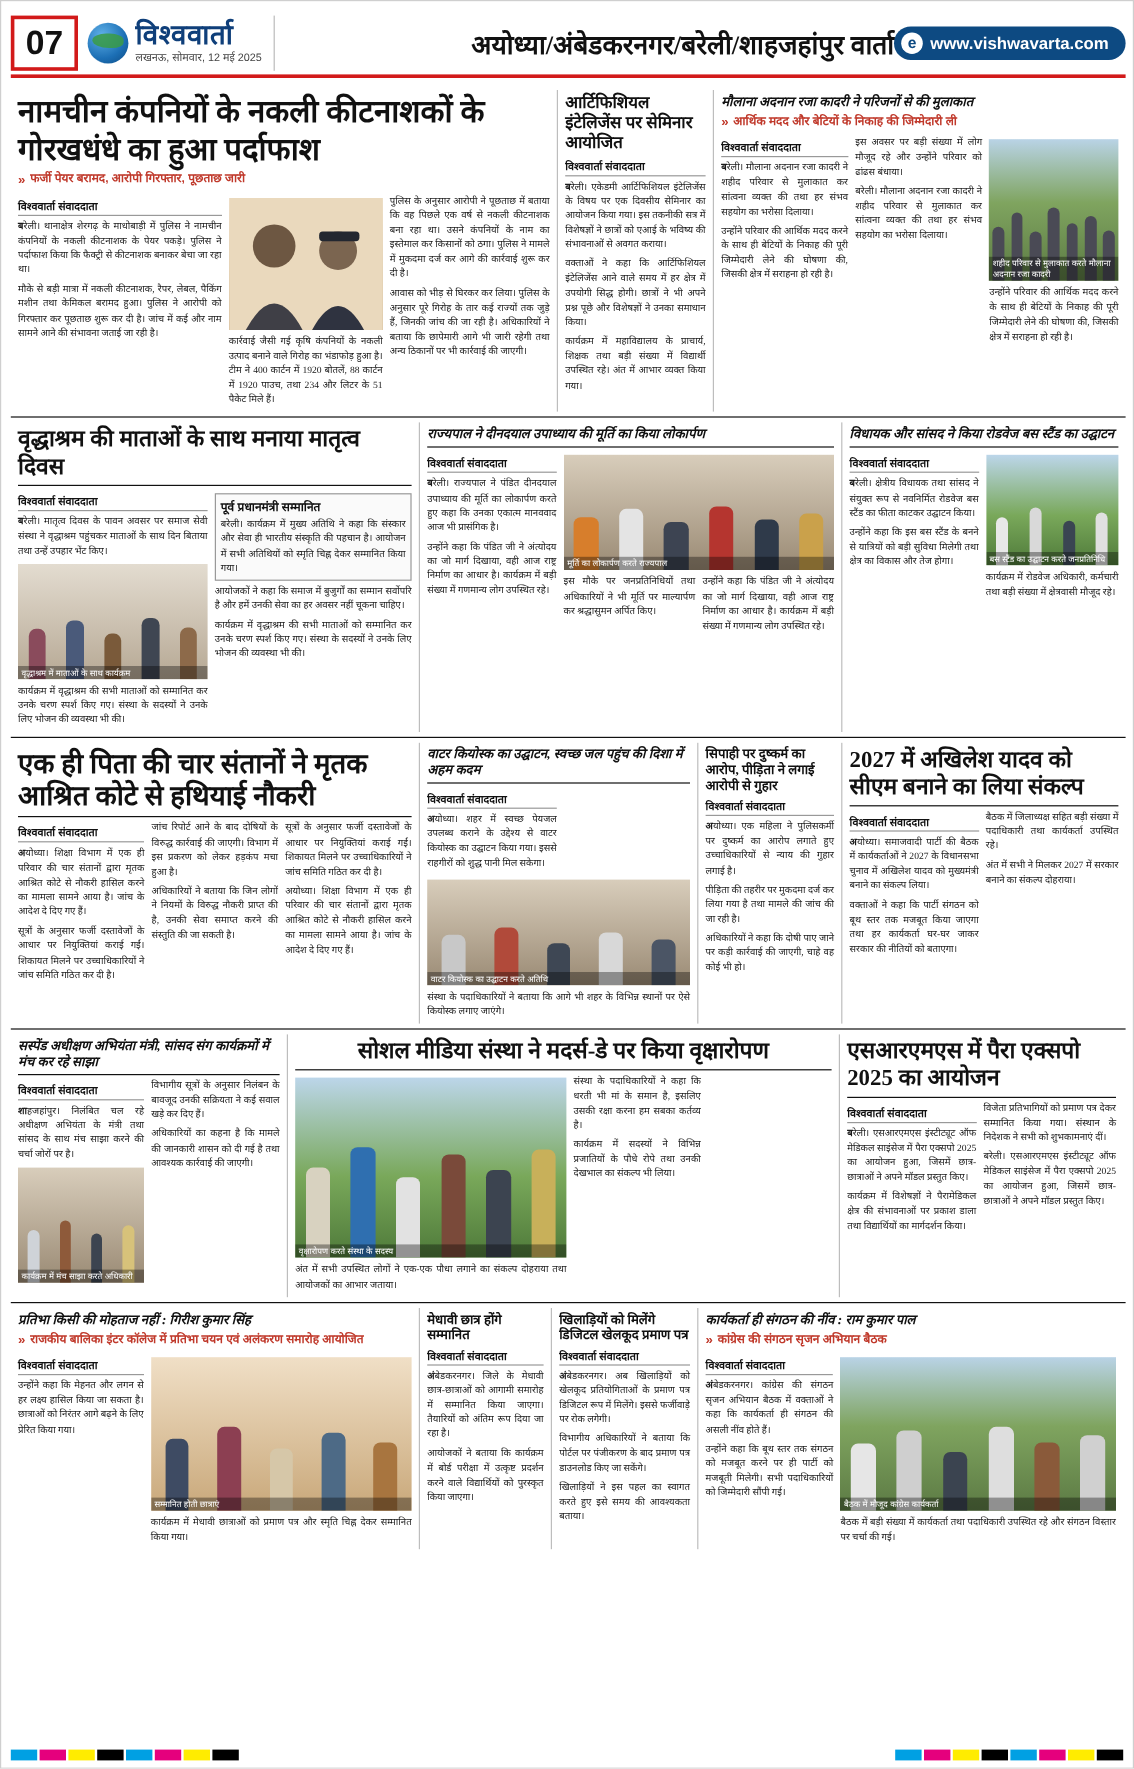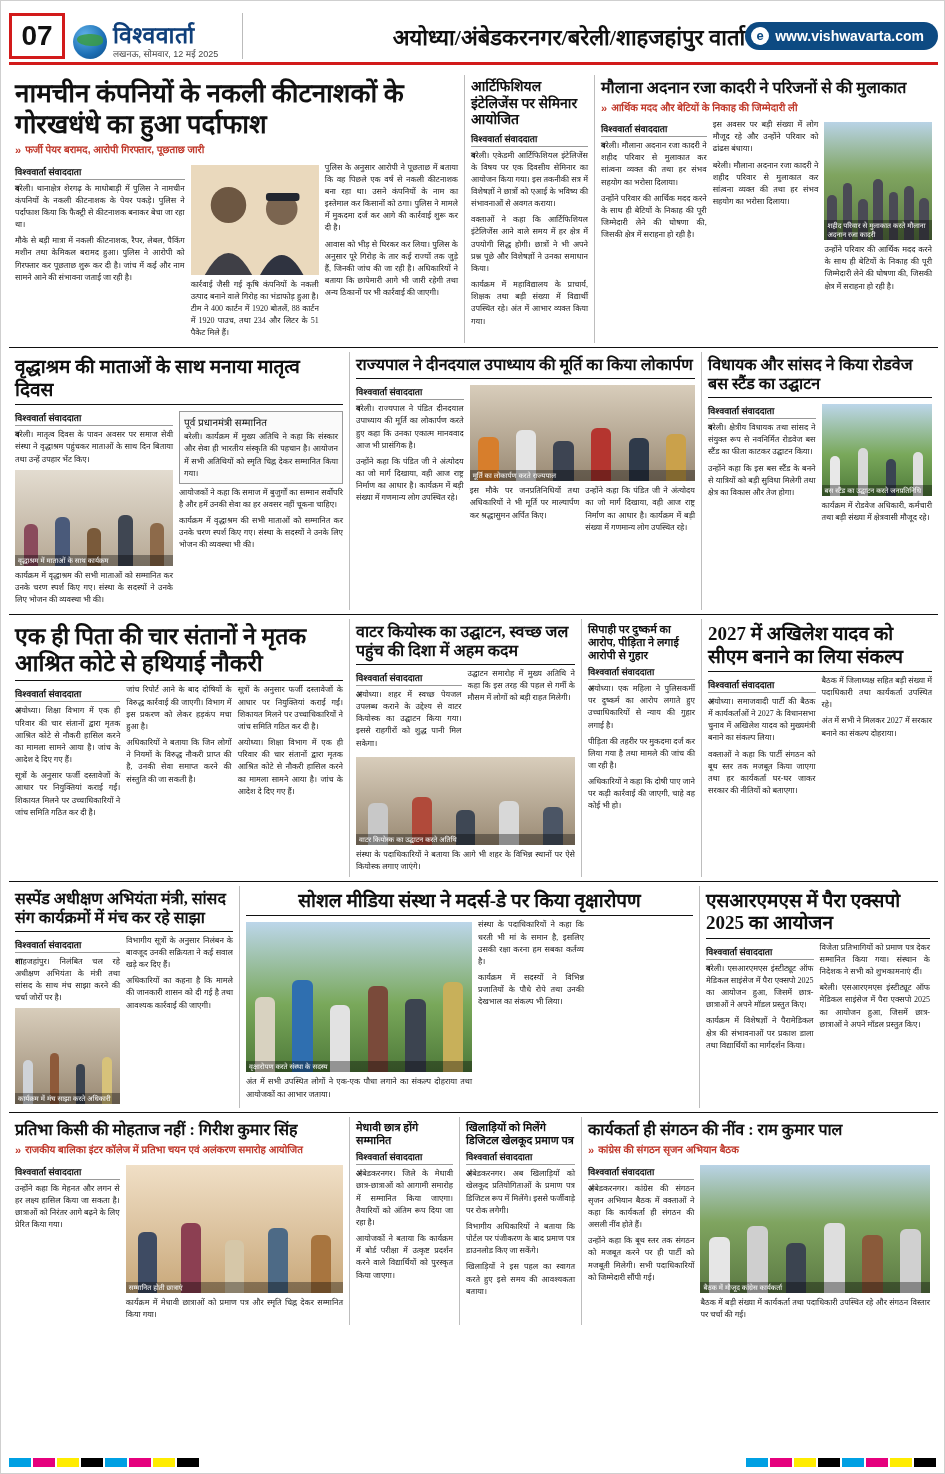--- a/index.html
+++ b/index.html
@@ -20,21 +20,21 @@
     position: absolute; left: 8px; top: 8px; width: 929px; height: 56px;
     border-bottom: 3px solid #d21a1a;
     display: flex; align-items: center;
   }
   .page-num {
     width: 56px; height: 46px; border: 3px solid #d21a1a;
     display: flex; align-items: center; justify-content: center;
     font-size: 28px; font-weight: bold; color: #111; margin-right: 8px;
   }
   .brand {
-    display: flex; align-items: flex-end; gap: 6px; padding-right: 24px;
+    display: flex; align-items: center; gap: 6px; padding-right: 10px;
     border-right: 1px solid #bbb; height: 46px;
   }
   .globe {
     width: 34px; height: 34px; border-radius: 50%;
     background: radial-gradient(circle at 35% 30%, #5fb0e8, #1c6fb5 60%, #0d4a82);
     position: relative; overflow: hidden; flex: none;
   }
   .globe::before {
     content: ""; position: absolute; left: 4px; top: 9px; width: 26px; height: 12px;
     background: #3a9b45; border-radius: 50% 50% 40% 60%; opacity: .85;
@@ -72,21 +72,21 @@
   .band { display: flex; width: 100%; }
   .col { padding: 0 6px; }
   .col + .col { border-left: 1px solid #bdbdbd; }
 
   h2.head {
     font-family: "Liberation Serif", serif;
     font-weight: bold; color: #111; margin: 4px 0 3px 0; line-height: 1.18;
   }
   .h-xl { font-size: 26px; }
   .h-lg { font-size: 19px; }
-  .h-md { font-size: 16px; }
+  .h-md { font-size: 11px; font-style: italic; }
   .h-sm { font-size: 14px; }
   .kicker {
     color: #c0392b; font-size: 10px; font-weight: bold; line-height: 1.3;
     display: flex; gap: 4px; margin: 2px 0 4px;
   }
   .kicker .chev { color: #c0392b; font-size: 11px; }
   .byline {
     font-size: 9px; font-weight: bold; color: #111; border-bottom: 1px solid #999;
     padding-bottom: 1px; margin: 3px 0 3px;
   }
@@ -101,21 +101,21 @@
     background: #c9c9c9;
   }
   .photo .cap {
     position: absolute; left: 0; bottom: 0; right: 0;
     font-size: 7px; color: #fff; background: rgba(0,0,0,.35); padding: 1px 3px;
   }
   .box {
     border: 1px solid #999; padding: 3px 4px; margin: 3px 0;
     background: #fafafa;
   }
-  .box .bt { font-size: 10px; font-weight: normal; color: #111; margin-bottom: 2px; }
+  .box .bt { font-size: 10px; font-weight: bold; color: #111; margin-bottom: 2px; }
   .cmyk { position: absolute; left: 8px; bottom: 6px; display: flex; gap: 2px; }
   .cmyk i { display: block; width: 22px; height: 9px; }
   .colbars { position: absolute; right: 8px; bottom: 6px; display: flex; gap: 2px; }
   .colbars i { display: block; width: 22px; height: 9px; }
   .ph-crowd { background: linear-gradient(#b9d3e6 0%, #7fa45f 45%, #5c7a44 100%); }
   .ph-indoor { background: linear-gradient(#d8cdbb, #9a8a74); }
   .ph-room { background: linear-gradient(#e3dcd0, #b6a894); }
   .ph-green { background: linear-gradient(#bcd6ea 0%, #79a85a 55%, #4f7a3a 100%); }
   .ph-warm { background: linear-gradient(#f0dfc6, #c9a87a); }
   .figs { position: absolute; left: 0; right: 0; bottom: 0; height: 62%; display: flex; align-items: flex-end; justify-content: space-around; }
@@ -335,23 +335,20 @@
       </div>
 
       <div class="col" style="width:232px">
         <h2 class="head h-md">वाटर कियोस्क का उद्घाटन, स्वच्छ जल पहुंच की दिशा में अहम कदम</h2>
         <div class="hl" style="margin:2px 0 3px"></div>
         <div style="display:flex;gap:6px">
           <div style="width:108px">
             <div class="byline">विश्ववार्ता संवाददाता</div>
             <p class="body lead">अयोध्या। शहर में स्वच्छ पेयजल उपलब्ध कराने के उद्देश्य से वाटर कियोस्क का उद्घाटन किया गया। इससे राहगीरों को शुद्ध पानी मिल सकेगा।</p>
           </div>
-          <div style="width:110px">
-            <p class="body">उद्घाटन समारोह में मुख्य अतिथि ने कहा कि इस तरह की पहल से गर्मी के मौसम में लोगों को बड़ी राहत मिलेगी।</p>
-          </div>
         </div>
         <div class="photo ph-indoor" style="height:88px">
           <div class="figs">
             <span style="height:76%;background:#c8c8c8"></span>
             <span style="height:88%;background:#b14a3a"></span>
             <span style="height:64%;background:#3e4754"></span>
             <span style="height:80%;background:#d8d8d8"></span>
             <span style="height:70%;background:#4b5565"></span>
           </div>
           <div class="cap">वाटर कियोस्क का उद्घाटन करते अतिथि</div>

